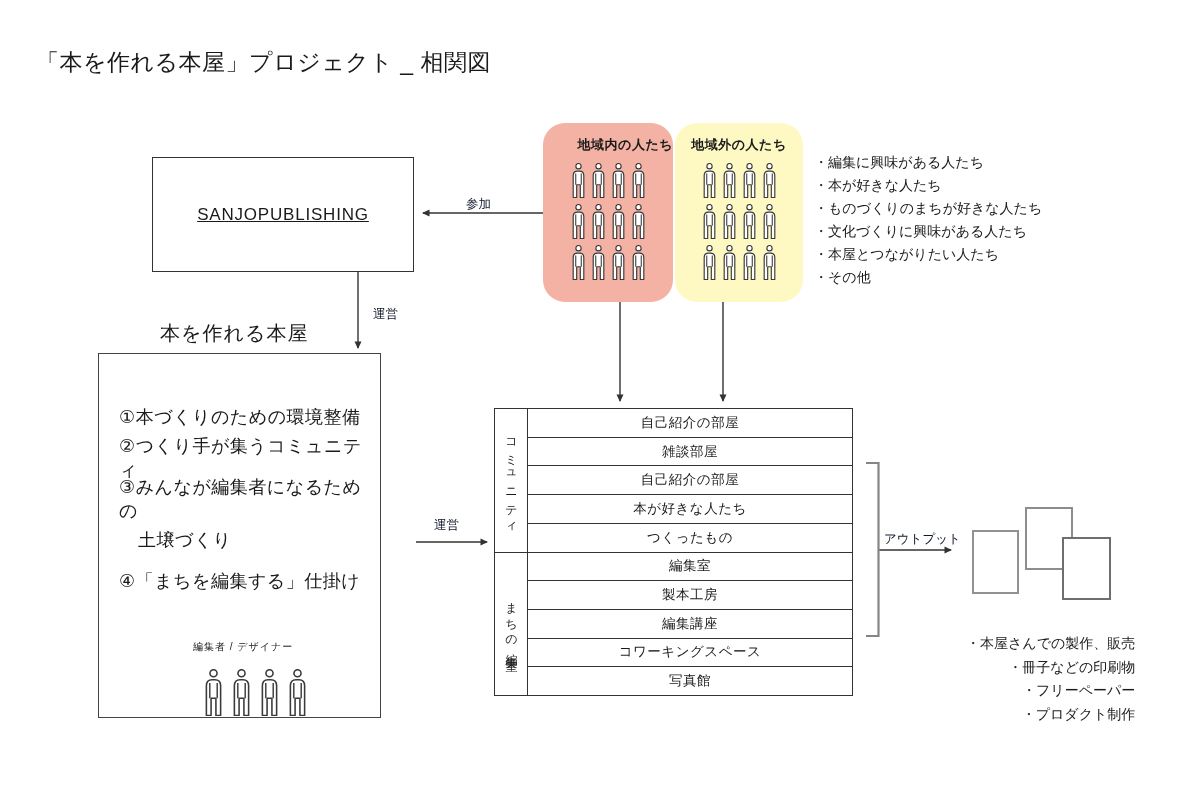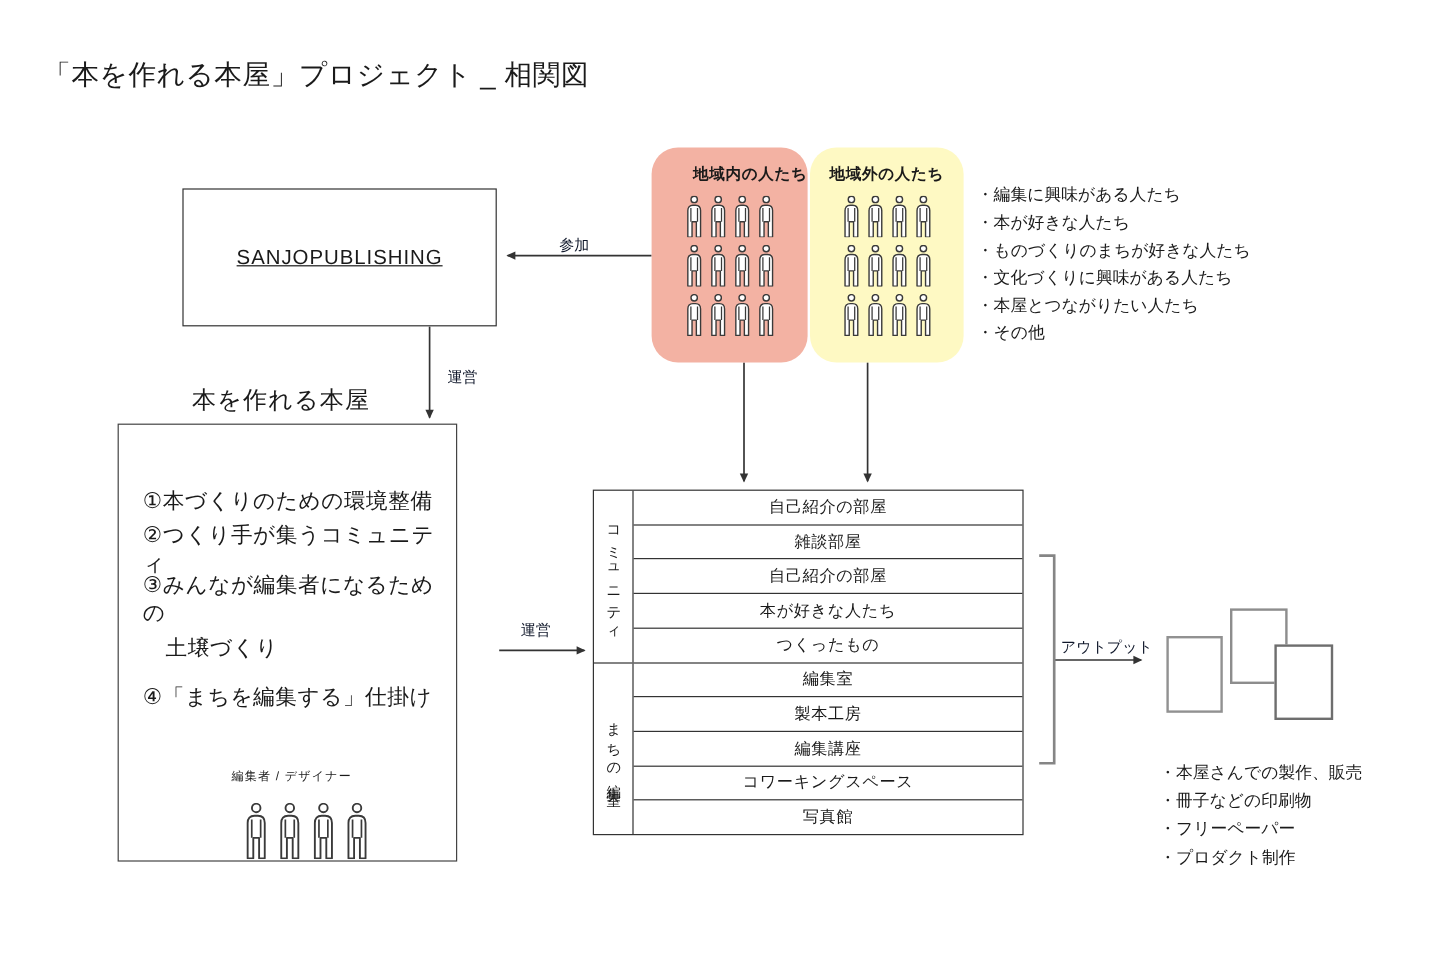--- a/index.html
+++ b/index.html
@@ -58,21 +58,21 @@
   .room-cell{flex:1;display:flex;align-items:center;justify-content:center;font-size:13.5px;
              border-bottom:1.4px solid #333;box-sizing:border-box;letter-spacing:.5px;}
   .room-cell:last-child{border-bottom:none;}
 
   
   .paper{position:absolute;background:#fff;box-sizing:border-box;}
   #paper-a{left:972px;top:530px;width:47px;height:64px;border:2px solid #919191;}
   #paper-b{left:1025px;top:507px;width:48px;height:63px;border:2px solid #8d8d8d;z-index:1;}
   #paper-c{left:1062px;top:537px;width:49px;height:63px;border:2px solid #6e6e6e;z-index:2;}
 
-  .outputs-list{position:absolute;left:966px;top:632px;font-size:14px;line-height:23.5px;}
+  .outputs-list{position:absolute;left:966px;top:632px;font-size:14px;line-height:23.5px;text-align:right;}
 </style>
 </head>
 <body>
 
 <div id="stage">
 
   <svg width="0" height="0" style="position:absolute" aria-hidden="true">
     <defs>
       <symbol id="person" viewBox="0 0 14 33">
         <circle cx="7" cy="3" r="2.5" fill="#fff" stroke="#3a3a3a" stroke-width="1.1"></circle>

